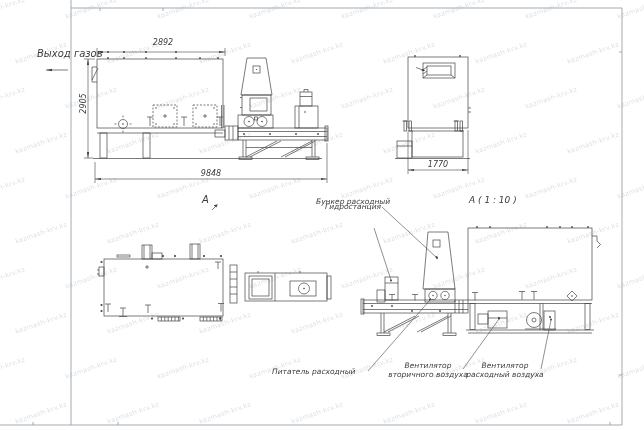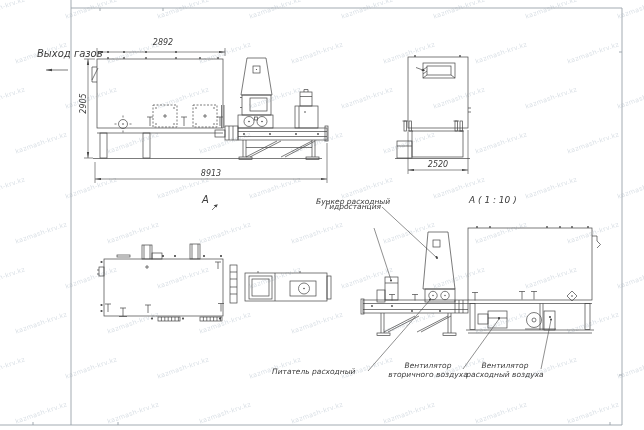--- a/index.html
+++ b/index.html
@@ -396,22 +396,22 @@
         <circle cx="430" cy="299.5" r="1"></circle>
           <circle cx="499" cy="318.5" r="1"></circle>
           <circle cx="551" cy="319.5" r="1"></circle>
       </g>
     </g>
   </svg>
 
   <div class="lbl" style="left:37px;top:48px;font-size:10px">Выход газов</div>
   <div class="lbl dim" style="left:148px;top:38px;width:30px">2892</div>
   <div class="lbl dim" style="left:66px;top:99px;width:34px;transform:rotate(-90deg)">2905</div>
-  <div class="lbl dim" style="left:196px;top:169px;width:30px">8913</div>
-  <div class="lbl dim" style="left:423px;top:160px;width:30px">2520</div>
+  <div class="lbl dim" style="left:196px;top:169px;width:30px">9848</div>
+  <div class="lbl dim" style="left:423px;top:160px;width:30px">1770</div>
   <div class="lbl" style="left:202px;top:194px;font-size:10px">А</div>
   <div class="lbl" style="left:469px;top:195px;font-size:9px">А ( 1 : 10 )</div>
   <div class="lbl" style="left:316px;top:197px">Бункер расходный</div>
   <div class="lbl" style="left:325px;top:202px">Гидростанция</div>
   <div class="lbl" style="left:272px;top:367px">Питатель расходный</div>
   <div class="lbl ctr" style="left:386px;top:361px;width:84px">
     <div>Вентилятор</div>
     <div>вторичного воздуха</div>
   </div>
   <div class="lbl ctr" style="left:463px;top:361px;width:84px">

